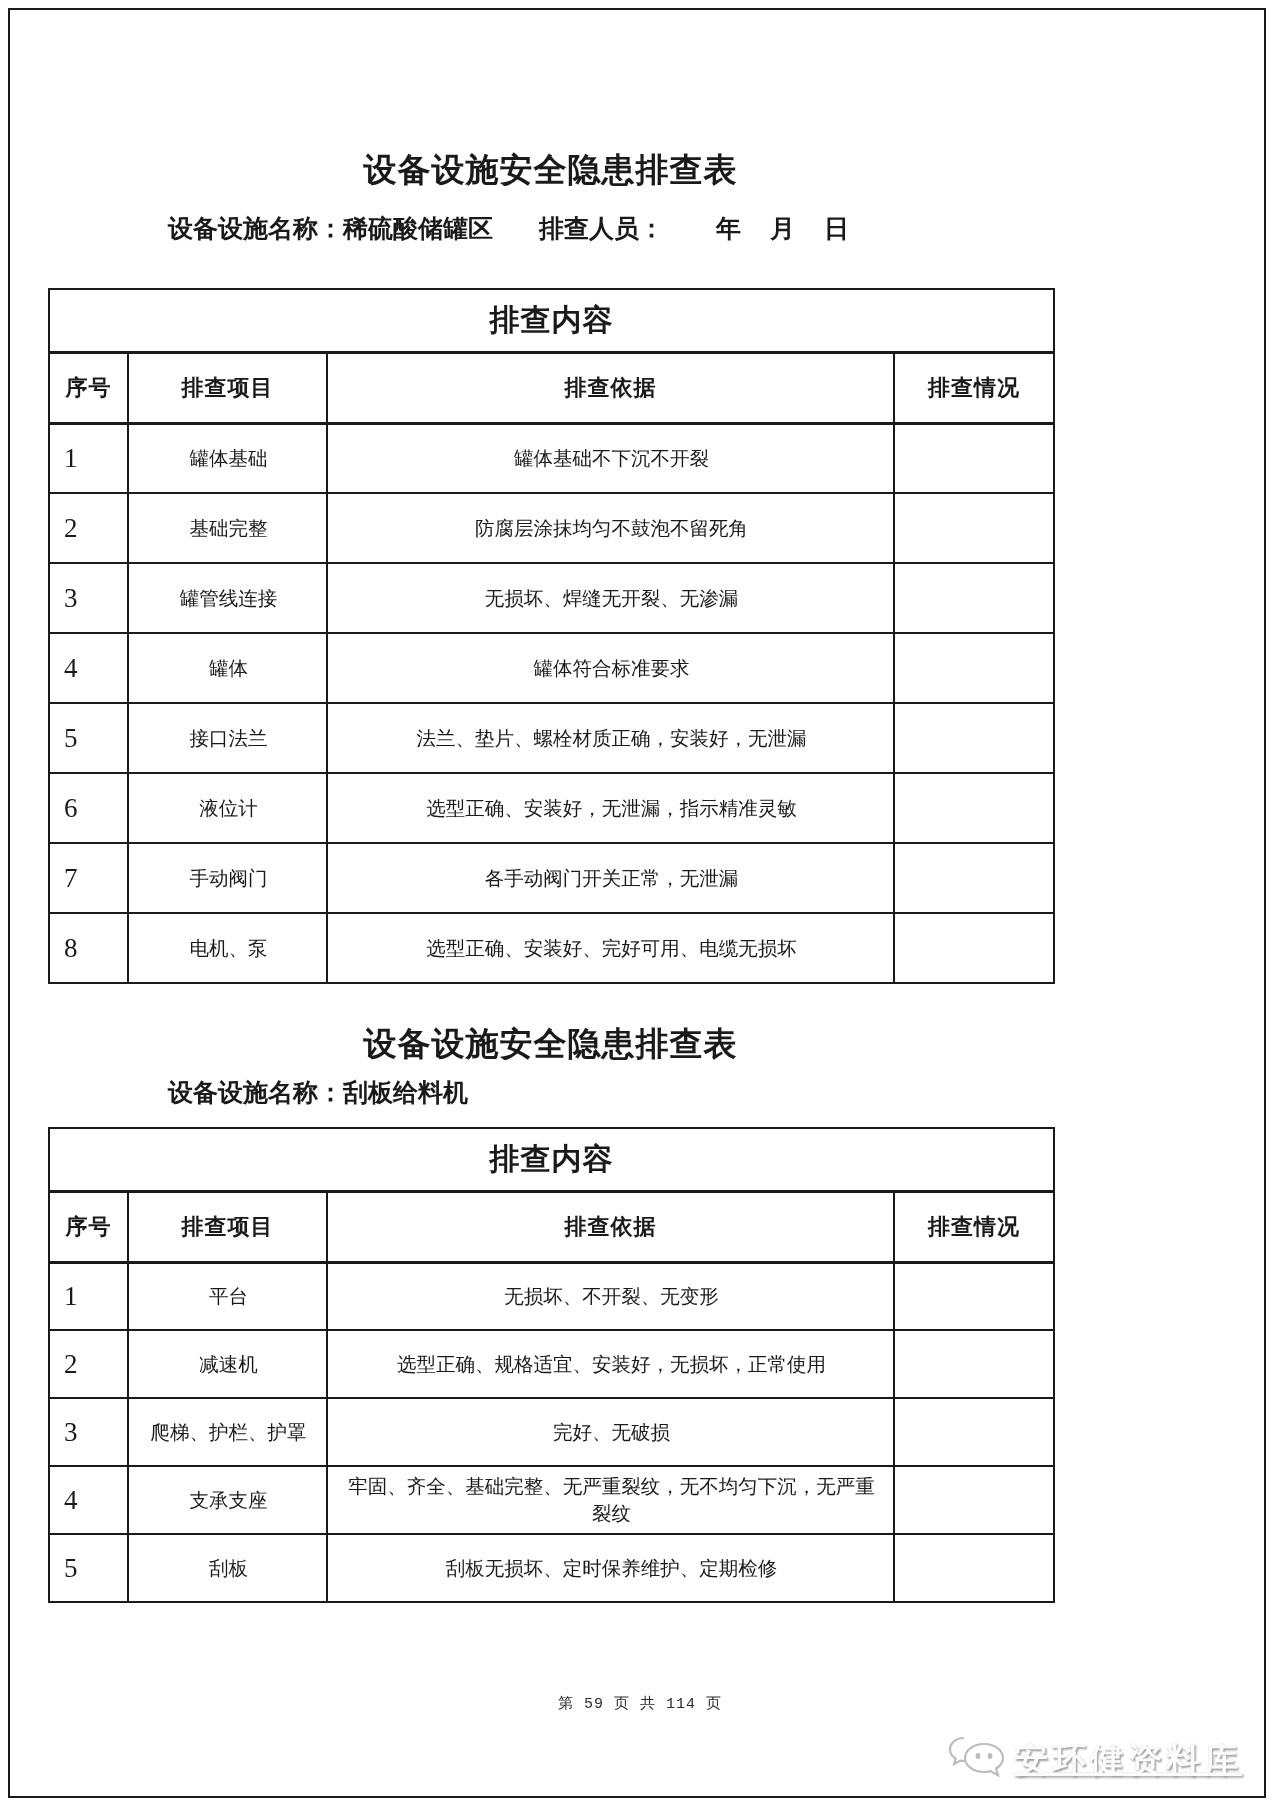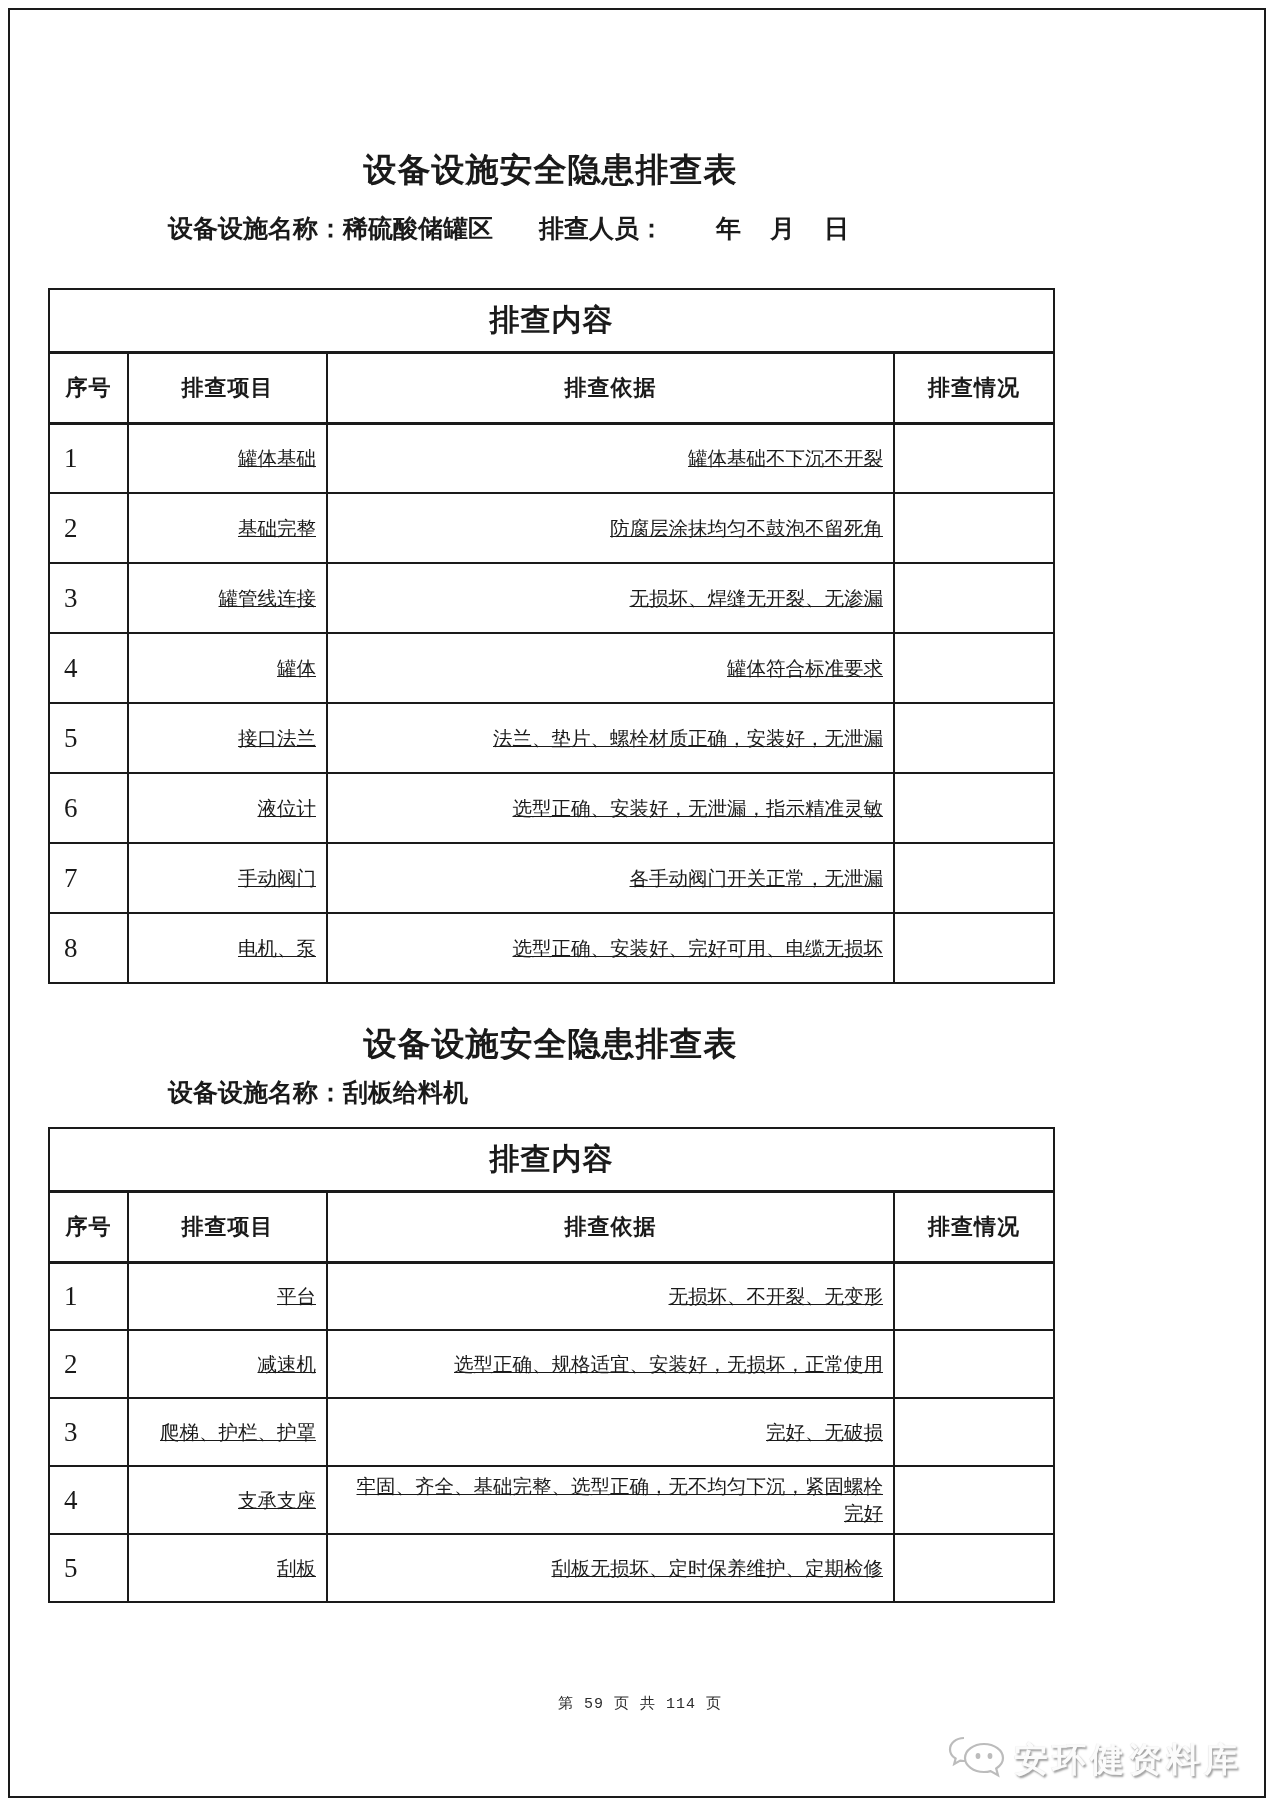--- a/index.html
+++ b/index.html
@@ -44,36 +44,36 @@
   .w-no{width:79px;}
   .w-item{width:199px;}
   .w-basis{width:567px;}
   .w-status{width:160px;}
   #table-1 tbody tr{height:70px;}
   #table-2 tbody tr{height:68px;}
   tbody td.col-no{
     font-size:27px;text-align:left;padding-left:14px;vertical-align:middle;
   }
   tbody td.col-item,tbody td.col-basis{
-    font-size:19.5px;text-align:right;vertical-align:middle;
-    padding-left:12px;padding-right:10px;line-height:27px;text-decoration:underline;
+    font-size:19.5px;text-align:center;vertical-align:middle;
+    padding-left:12px;padding-right:10px;line-height:27px;
   }
   .page-footer{
     position:absolute;top:1694px;left:0;width:1280px;text-align:center;
     font-family:Liberation Mono, monospace;font-size:15px;color:#2c2c2c;
     letter-spacing:1px;
   }
   .watermark{
     position:absolute;top:1734px;right:38px;display:flex;align-items:center;gap:8px;
   }
   .wm-icon{flex:0 0 auto;}
   .wm-text{
     font-size:34px;font-weight:bold;letter-spacing:4px;color:#fbfbfb;
     text-shadow:1.5px 1.5px 2px #a0a0a0,-0.5px -0.5px 1px #e8e8e8;
-    font-family:"Liberation Sans","DejaVu Sans",sans-serif;white-space:nowrap;
+    font-family:"Liberation Sans","DejaVu Sans",sans-serif;white-space:nowrap;text-decoration:underline;
   }
 </style>
 </head>
 <body>
 
 <div class="page-frame"></div>
 
 <div class="doc-title" id="title-1">设备设施安全隐患排查表</div>
 
 <div class="doc-subtitle" id="subtitle-1">
@@ -189,21 +189,21 @@
   </tr>
       <tr>
     <td class="col-no">3</td>
     <td class="col-item">爬梯、护栏、护罩</td>
     <td class="col-basis">完好、无破损</td>
     <td class="col-status"></td>
   </tr>
       <tr>
     <td class="col-no">4</td>
     <td class="col-item">支承支座</td>
-    <td class="col-basis">牢固、齐全、基础完整、选型正确，无不均匀下沉，紧固螺栓完好</td>
+    <td class="col-basis">牢固、齐全、基础完整、无严重裂纹，无不均匀下沉，无严重裂纹</td>
     <td class="col-status"></td>
   </tr>
       <tr>
     <td class="col-no">5</td>
     <td class="col-item">刮板</td>
     <td class="col-basis">刮板无损坏、定时保养维护、定期检修</td>
     <td class="col-status"></td>
   </tr>
     </tbody>
 </table>

